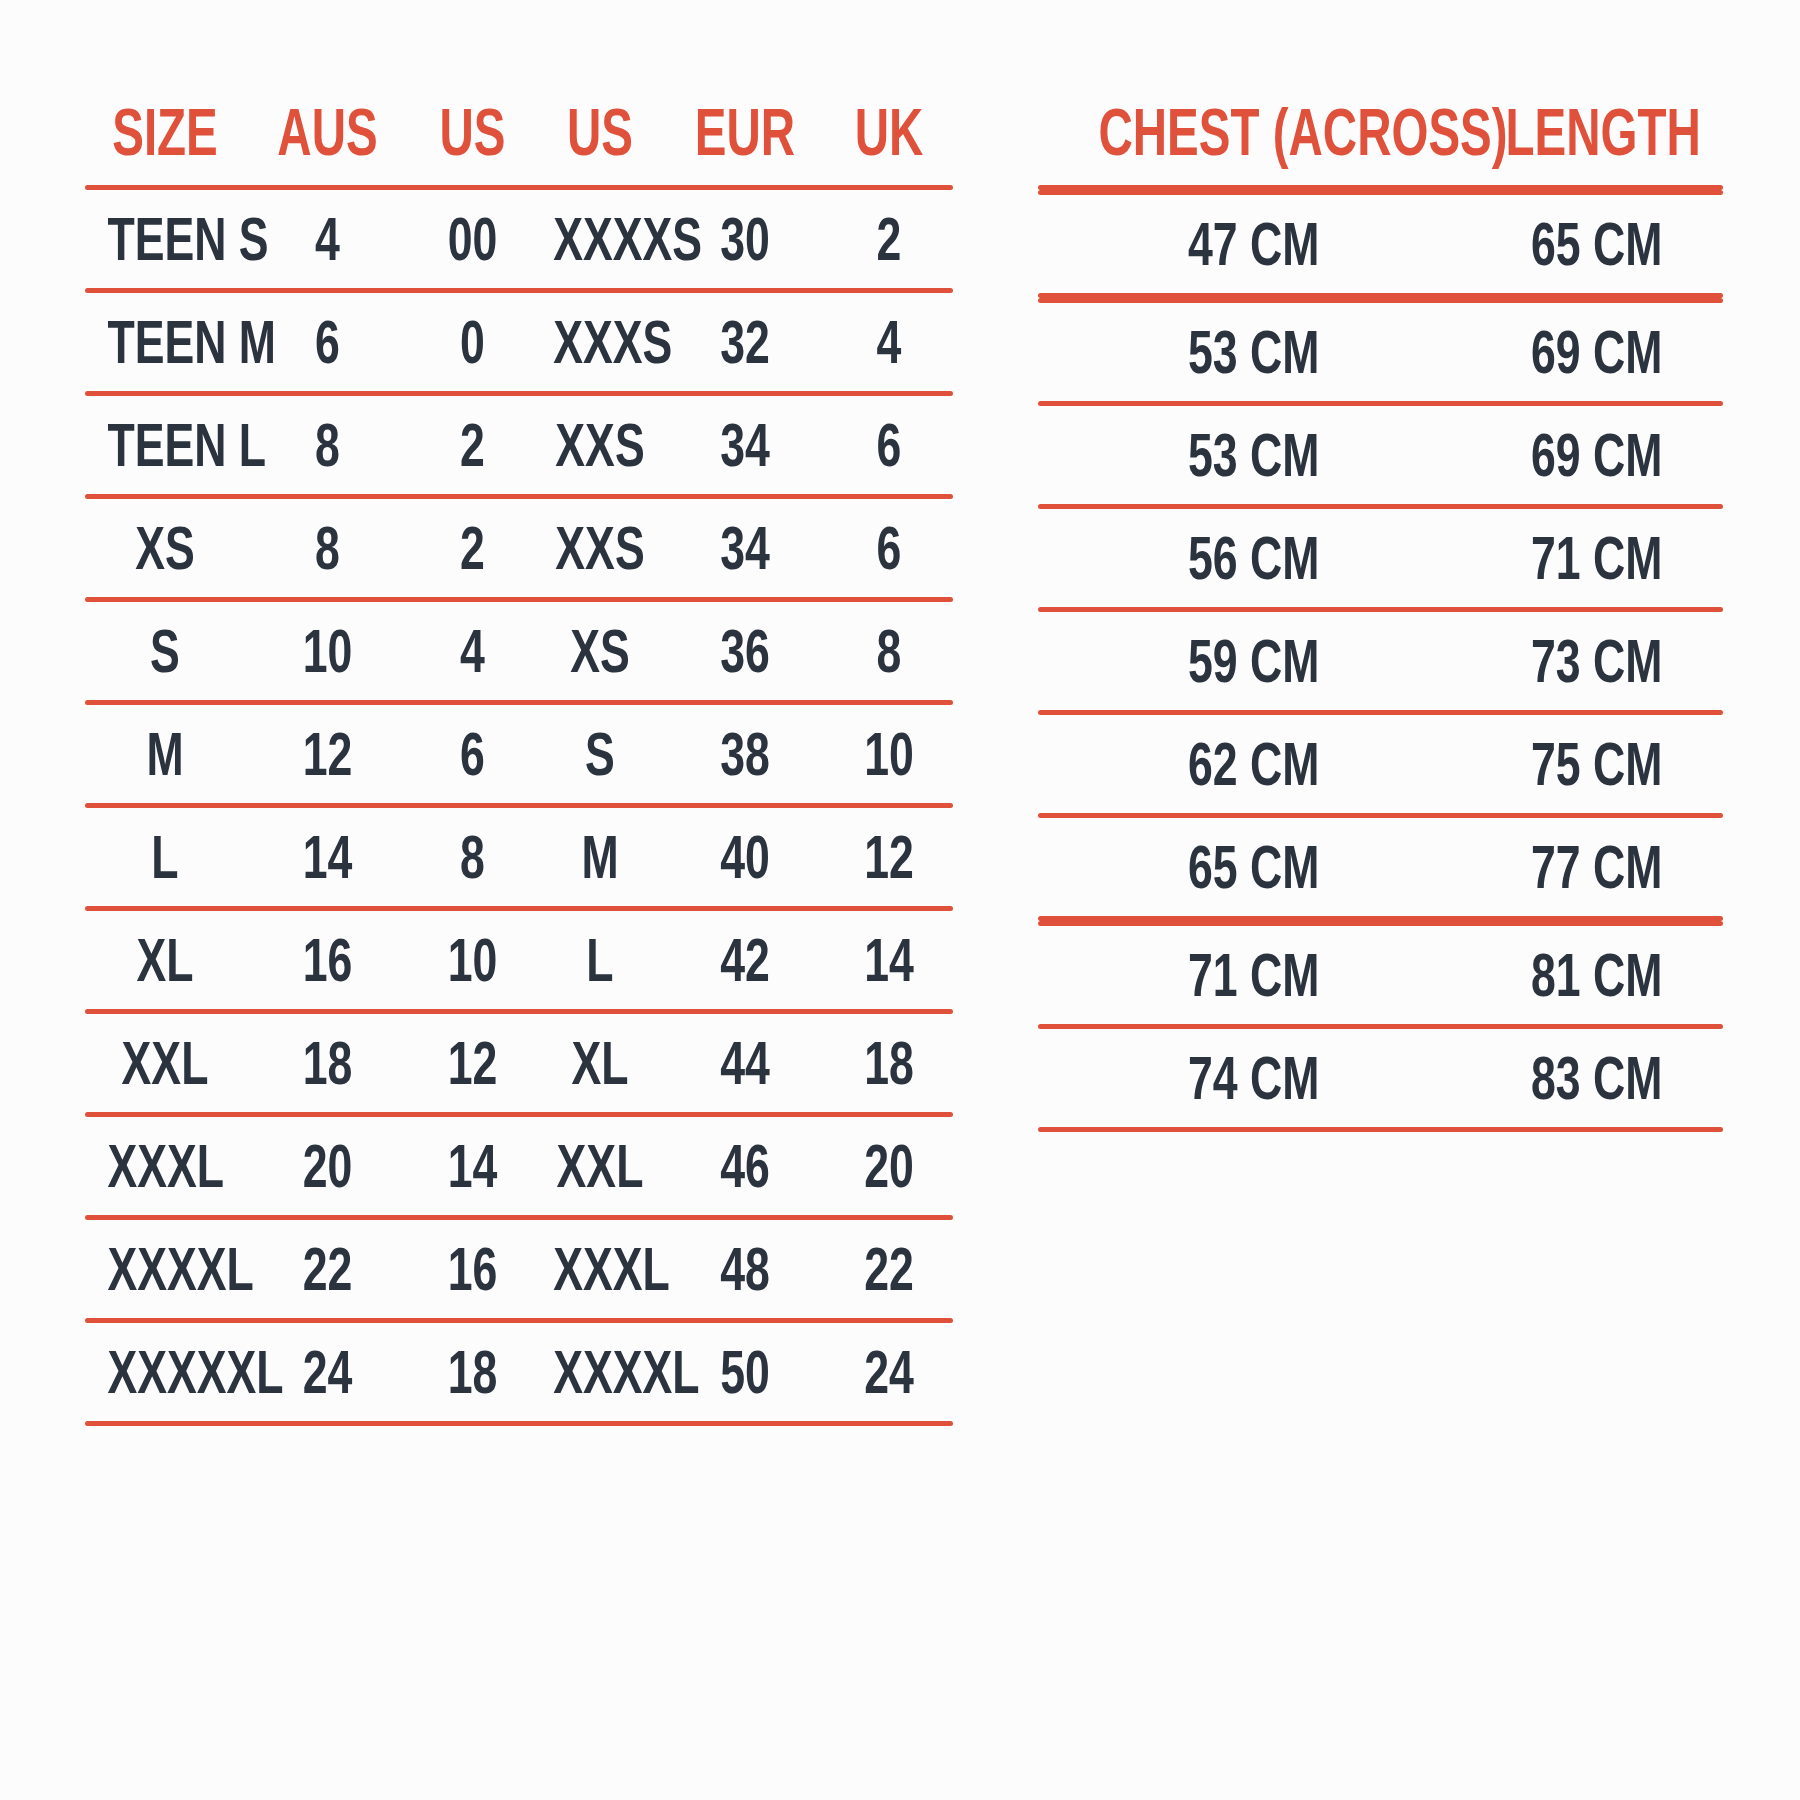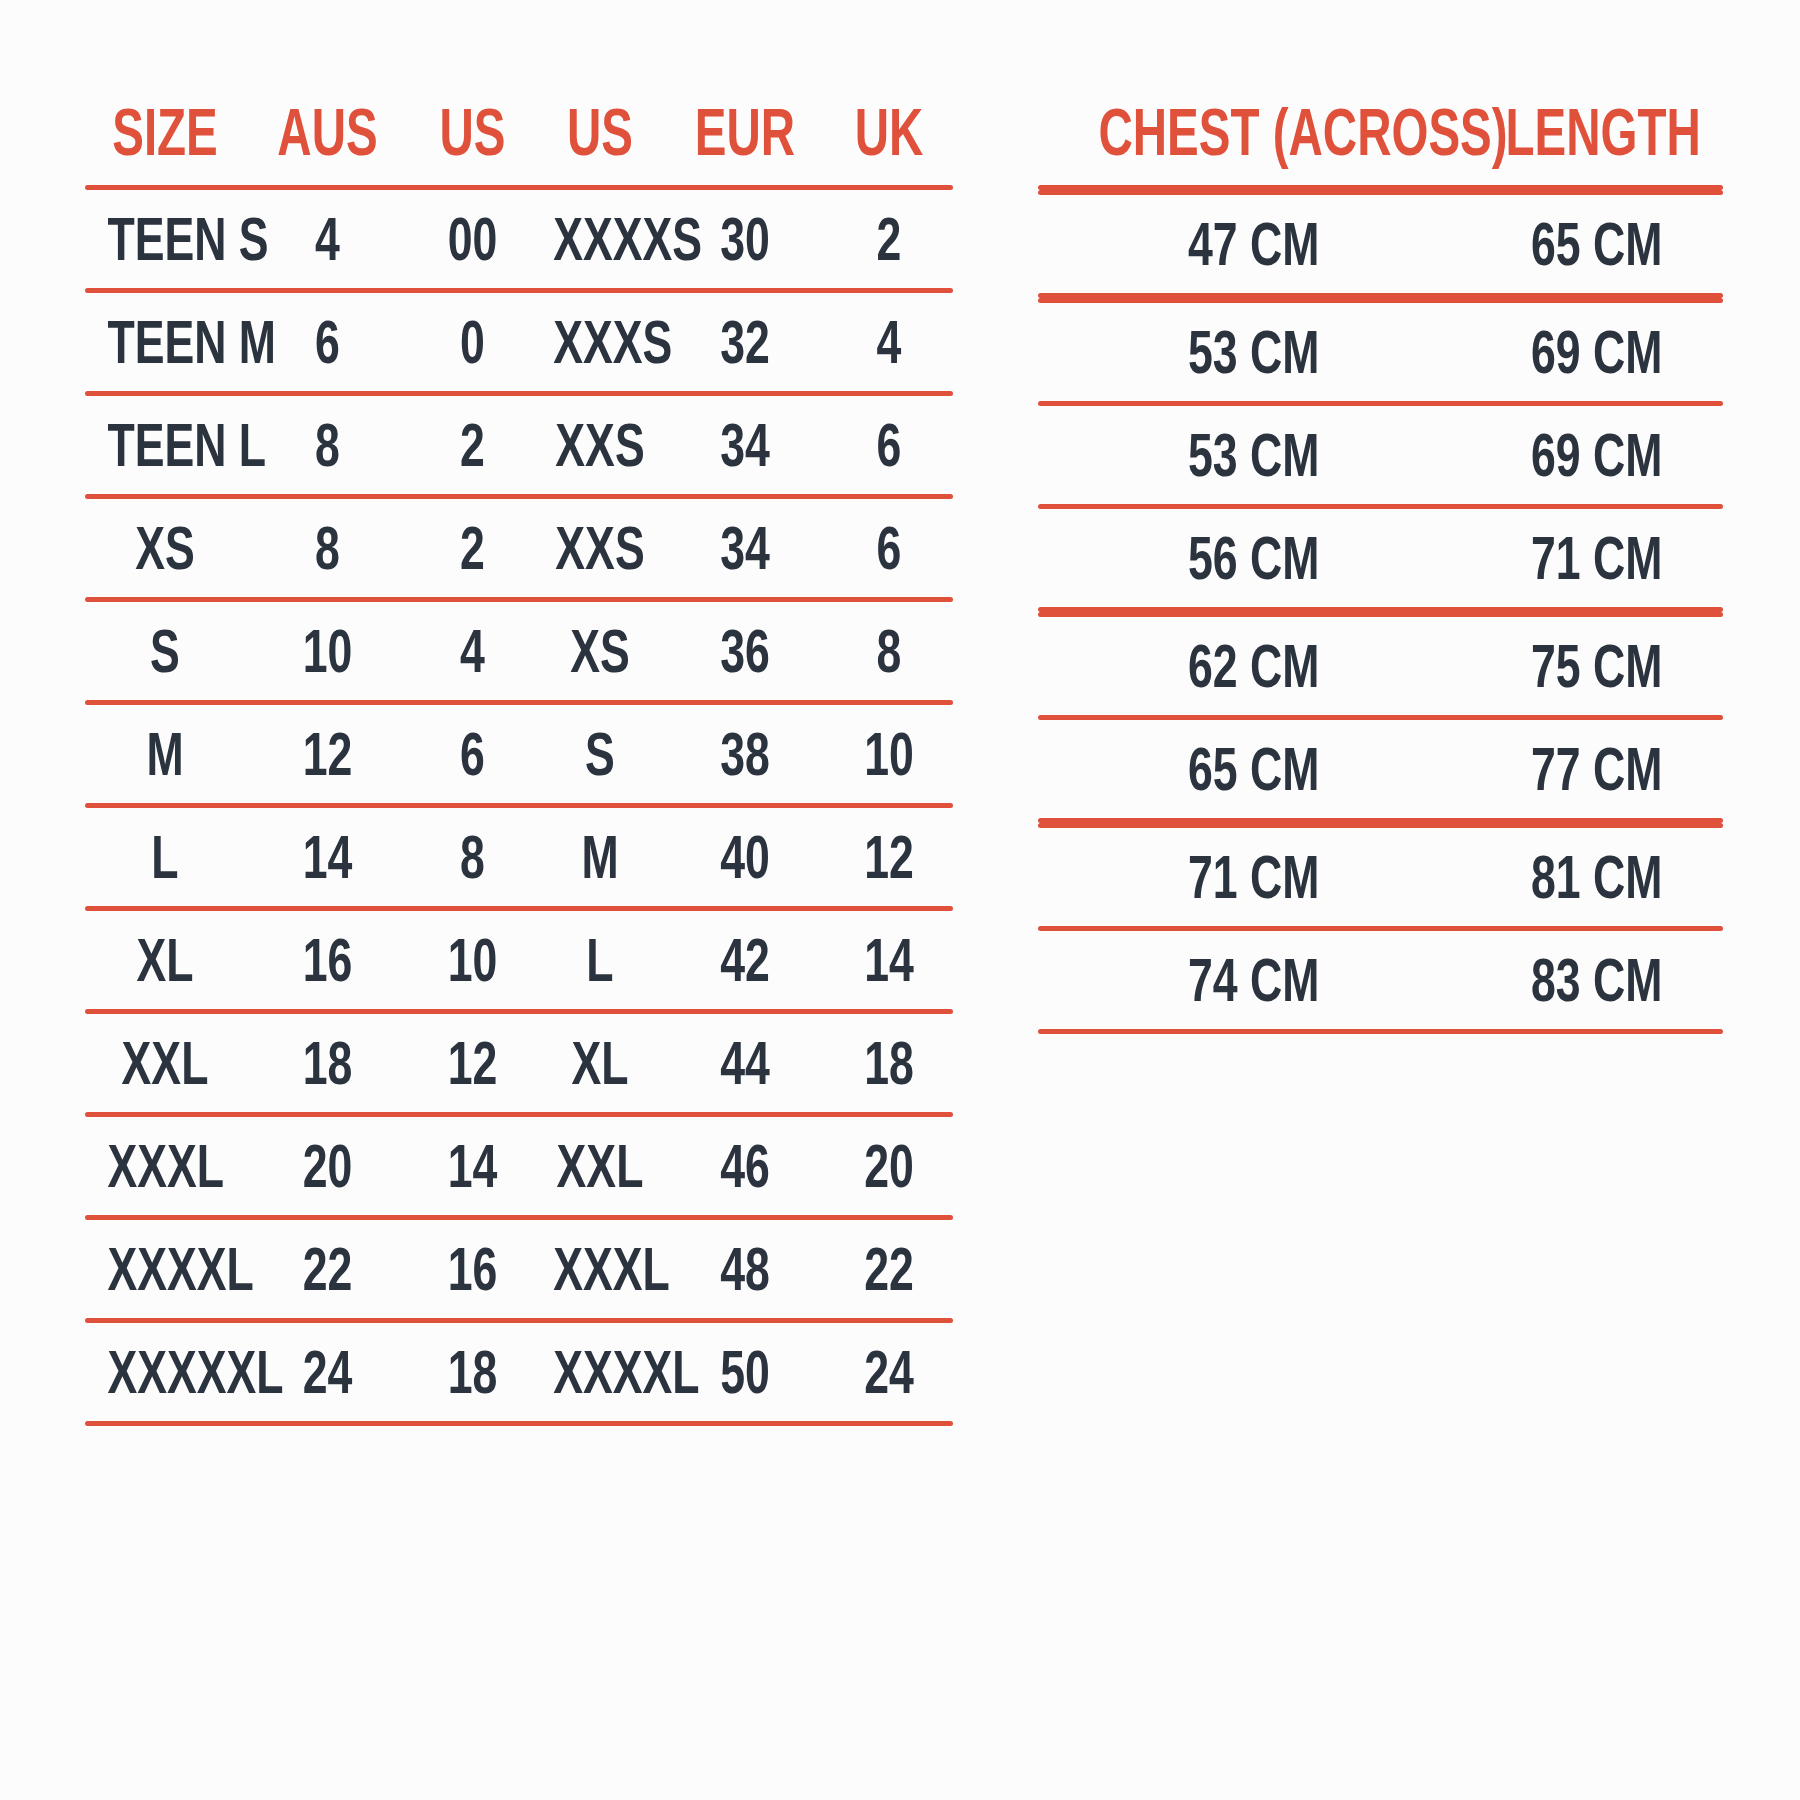--- a/index.html
+++ b/index.html
@@ -217,20 +217,24 @@
           <div class="drow cols2">
             <span class="cell">53 CM</span>
             <span class="cell">69 CM</span>
           </div>
           <div class="rule"></div>
           <div class="drow cols2">
             <span class="cell">56 CM</span>
             <span class="cell">71 CM</span>
           </div>
           <div class="rule"></div>
+          <div class="drow cols2">
+            <span class="cell">59 CM</span>
+            <span class="cell">73 CM</span>
+          </div>
           <div class="rule"></div>
           <div class="drow cols2">
             <span class="cell">62 CM</span>
             <span class="cell">75 CM</span>
           </div>
           <div class="rule"></div>
           <div class="drow cols2">
             <span class="cell">65 CM</span>
             <span class="cell">77 CM</span>
           </div>

